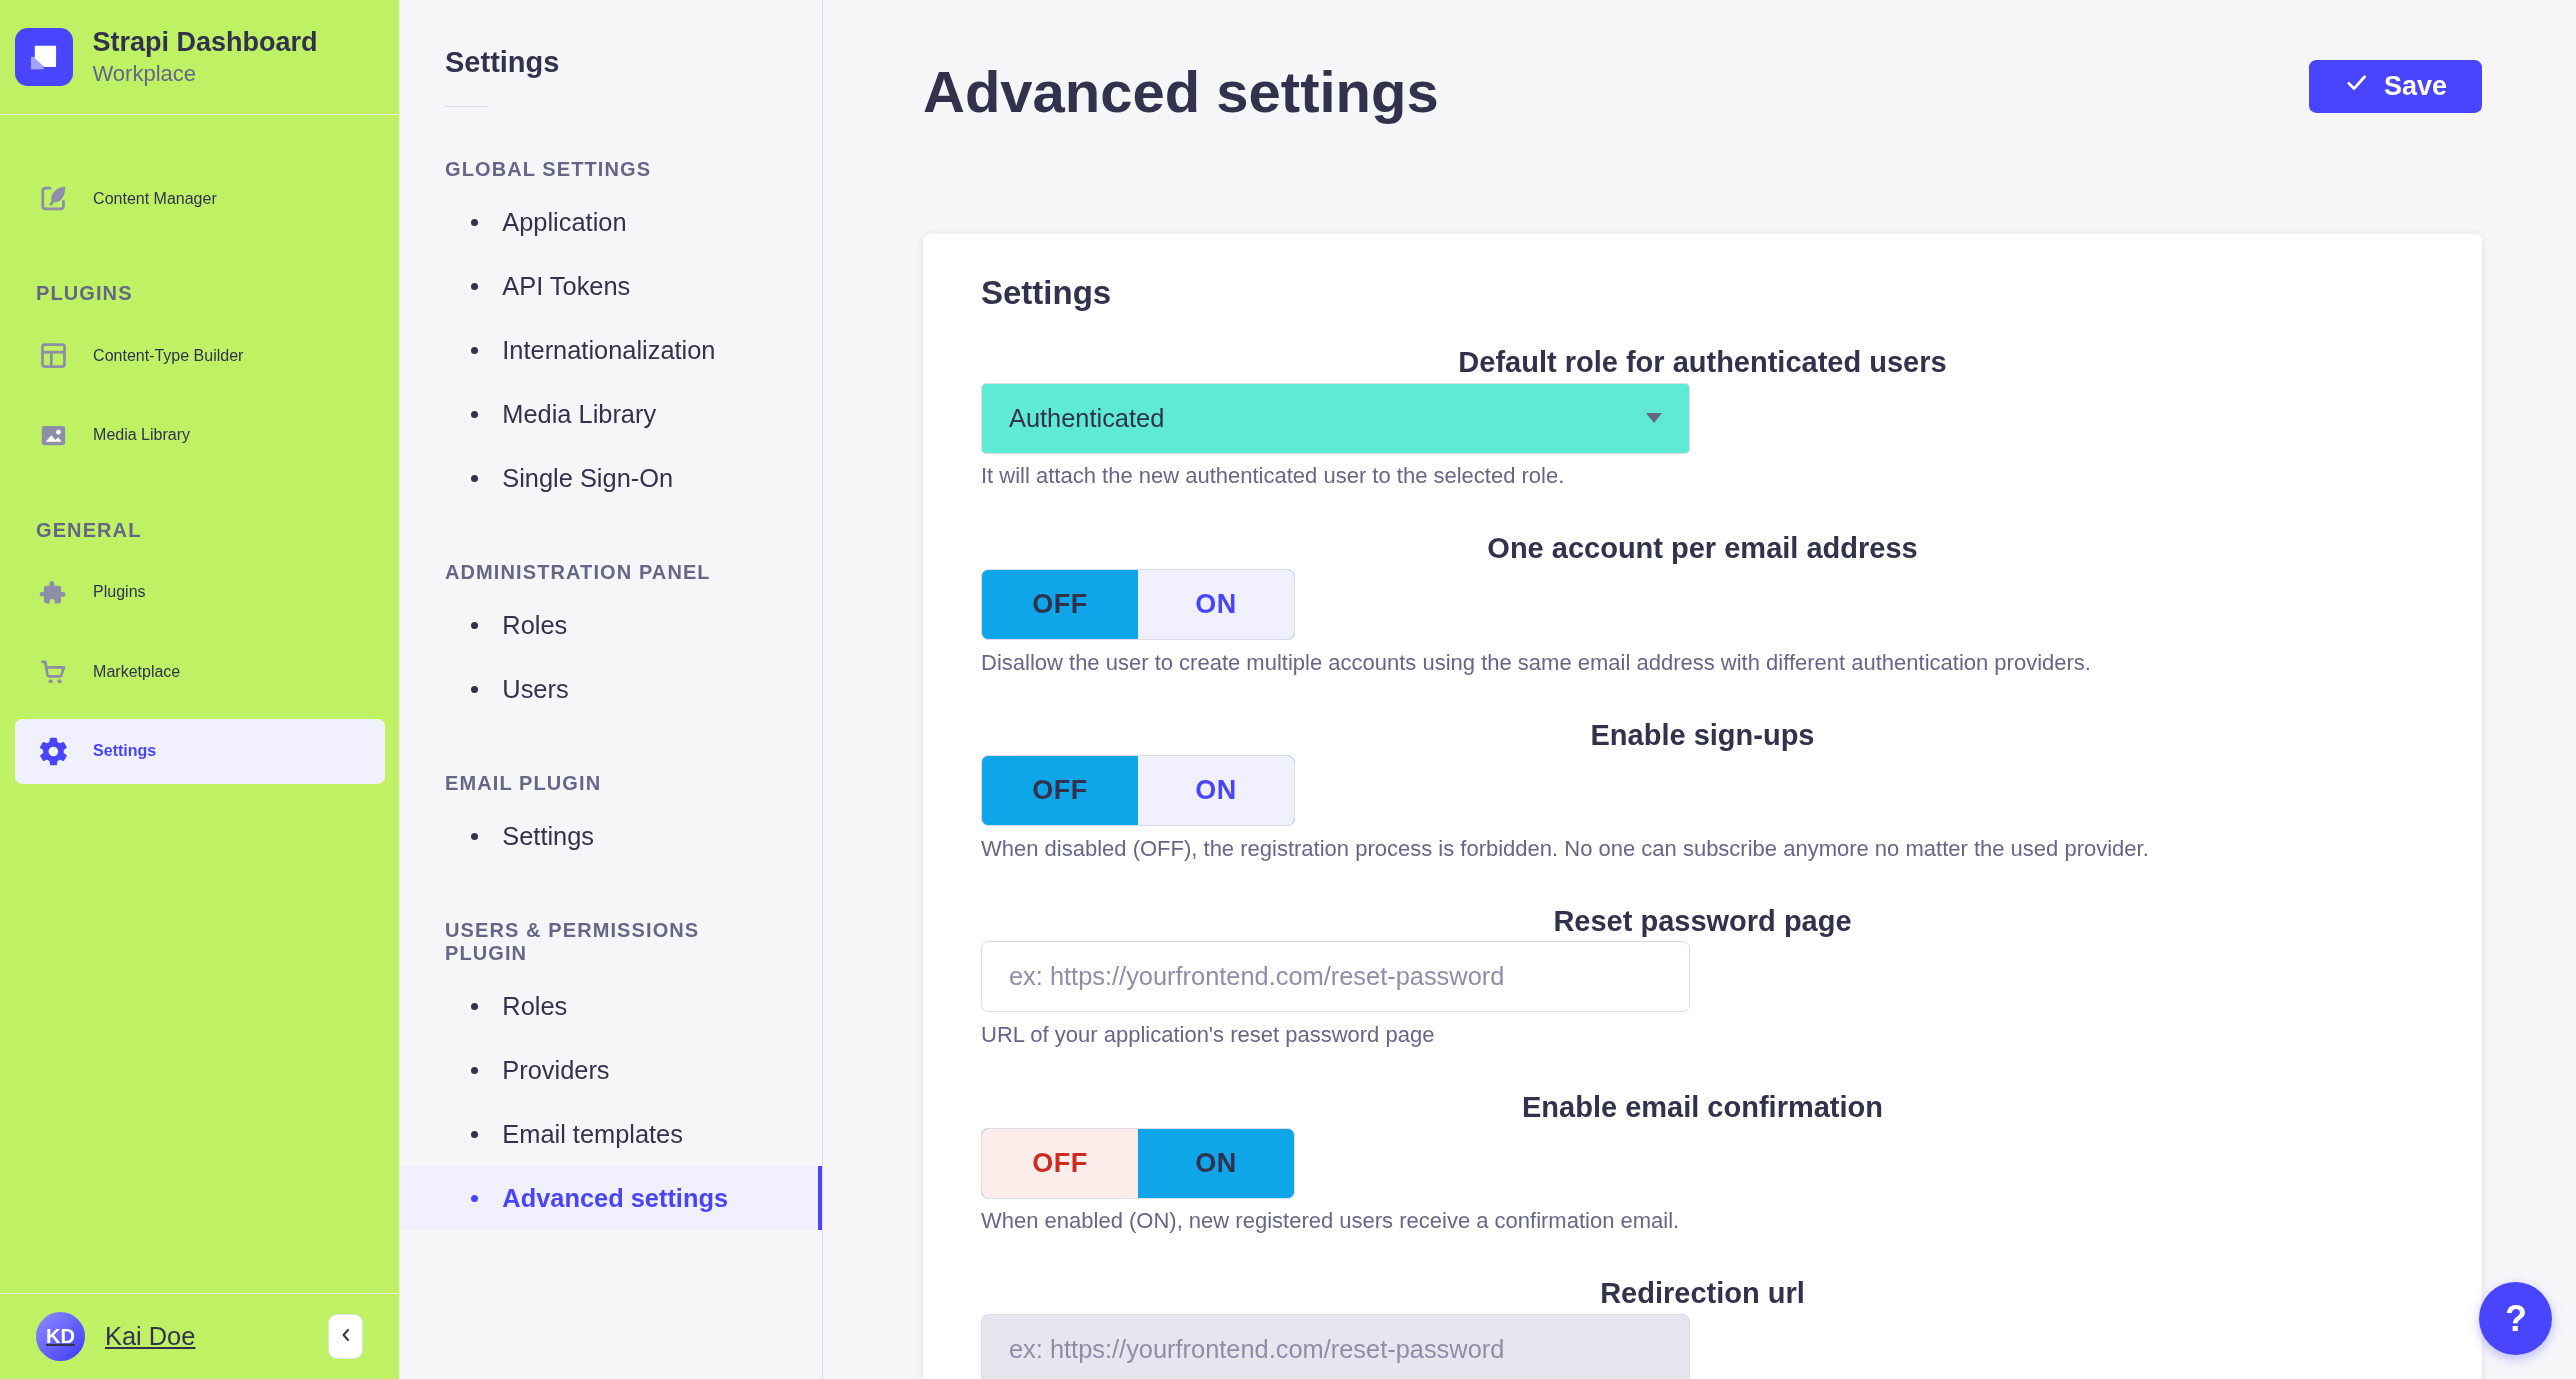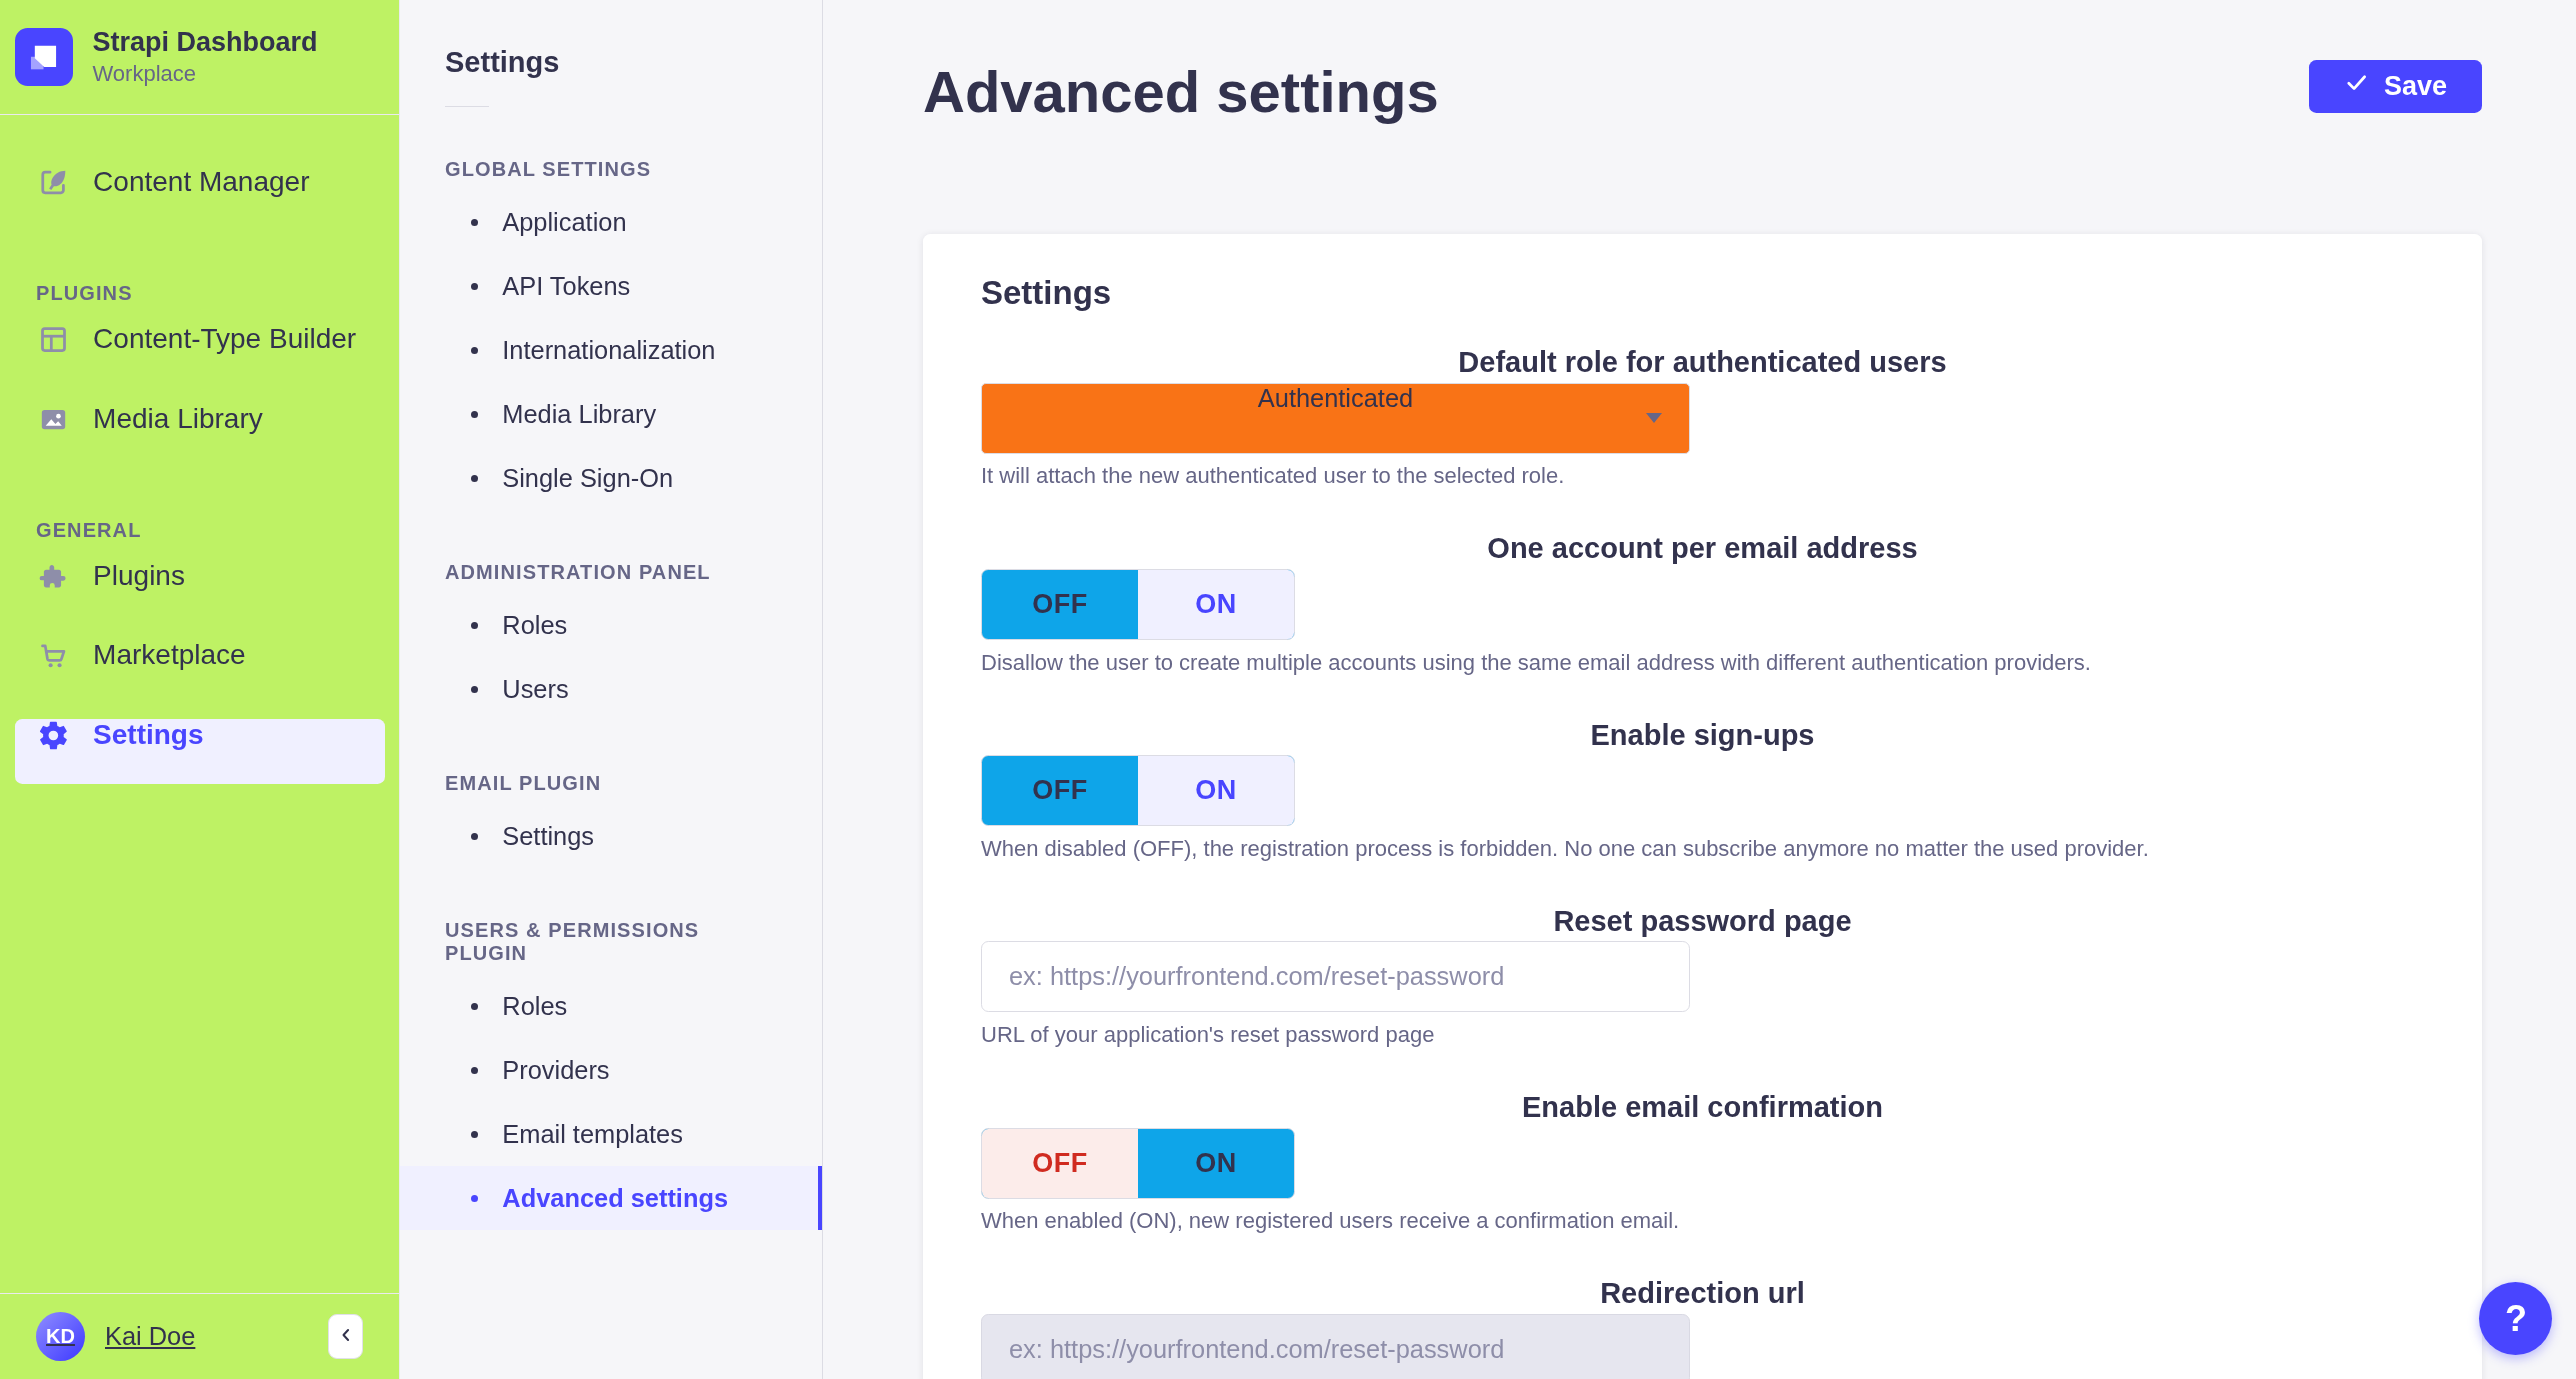--- a/index.html
+++ b/index.html
@@ -18,23 +18,23 @@
   }
   .brand { display:flex; align-items:center; gap:20px; padding:27px 14.5px; border-bottom:1.8px solid #eaeaef; }
   .brand-logo {
     width:58px; height:58px; border-radius:12.7px; background:#4945ff;
     display:flex; align-items:center; justify-content:center; flex-shrink:0;
   }
   .brand-title { font-size:27px; font-weight:700; color:#32324d; line-height:1.15; }
   .brand-sub   { font-size:22px; color:#666687; margin-top:2.7px; }
   .nav { padding:23.6px 0; flex:1; }
   .nav-item {
-    display:flex; align-items:flex-start; gap:23.6px;
+    display:flex; align-items:center; gap:23.6px;
     height:65px; margin:0 14.5px; padding:0 22px; border-radius:7.3px;
-    font-size:28px; font-weight:500; color:#32324d; cursor:pointer;
+    font-size:16px; font-weight:500; color:#32324d; cursor:pointer;
   }
   .nav-item + .nav-item { margin-top:14.5px; }
   .nav-item .icon { width:33px; height:33px; color:#8e8ea9; flex-shrink:0; }
   .nav-item .icon svg { width:33px; height:33px; display:block; }
   .nav-item.active { background:#f0f0ff; color:#4945ff; font-weight:700; }
   .nav-item.active .icon { color:#4945ff; }
   .nav-section-label {
     font-size:20px; font-weight:700; letter-spacing:1.1px; color:#666687;
     padding:0 36px; margin:51px 0 18px;
   }
@@ -94,23 +94,23 @@
   .card {
     margin:108px 94px 0 100px; background:#ffffff; border-radius:7.3px;
     box-shadow:0 1.8px 7.3px rgba(33,33,52,0.1);
     padding:40px 58px 58px; height:1181px;
   }
   .card-title { font-size:33px; font-weight:700; color:#32324d; margin-bottom:36px; }
   .field { margin-bottom:47px; }
   .field-label { font-size:29px; font-weight:600; color:#32324d; line-height:29px; margin-bottom:5.5px;text-align:center; }
   .hint { font-size:22px; color:#666687; margin-top:11.8px; line-height:22px; }
   .select-box {
-    width:709px; height:71px; background:#f97316;
+    width:709px; height:71px; background:#5eead4;
     border:1.8px solid #dcdce4; border-radius:5px;
-    display:flex; align-items:center; padding:0 27px; cursor:pointer;flex-direction:column;
+    display:flex; align-items:center; padding:0 27px; cursor:pointer;
   }
   .select-value { font-size:25.4px; color:#32324d; }
   .caret {
     margin-left:auto; width:0; height:0;
     border-left:8.2px solid transparent; border-right:8.2px solid transparent;
     border-top:10px solid #666687;
   }
   .text-input {
     width:709px; height:71px; background:#fff;
     border:1.8px solid #dcdce4; border-radius:7.3px;

